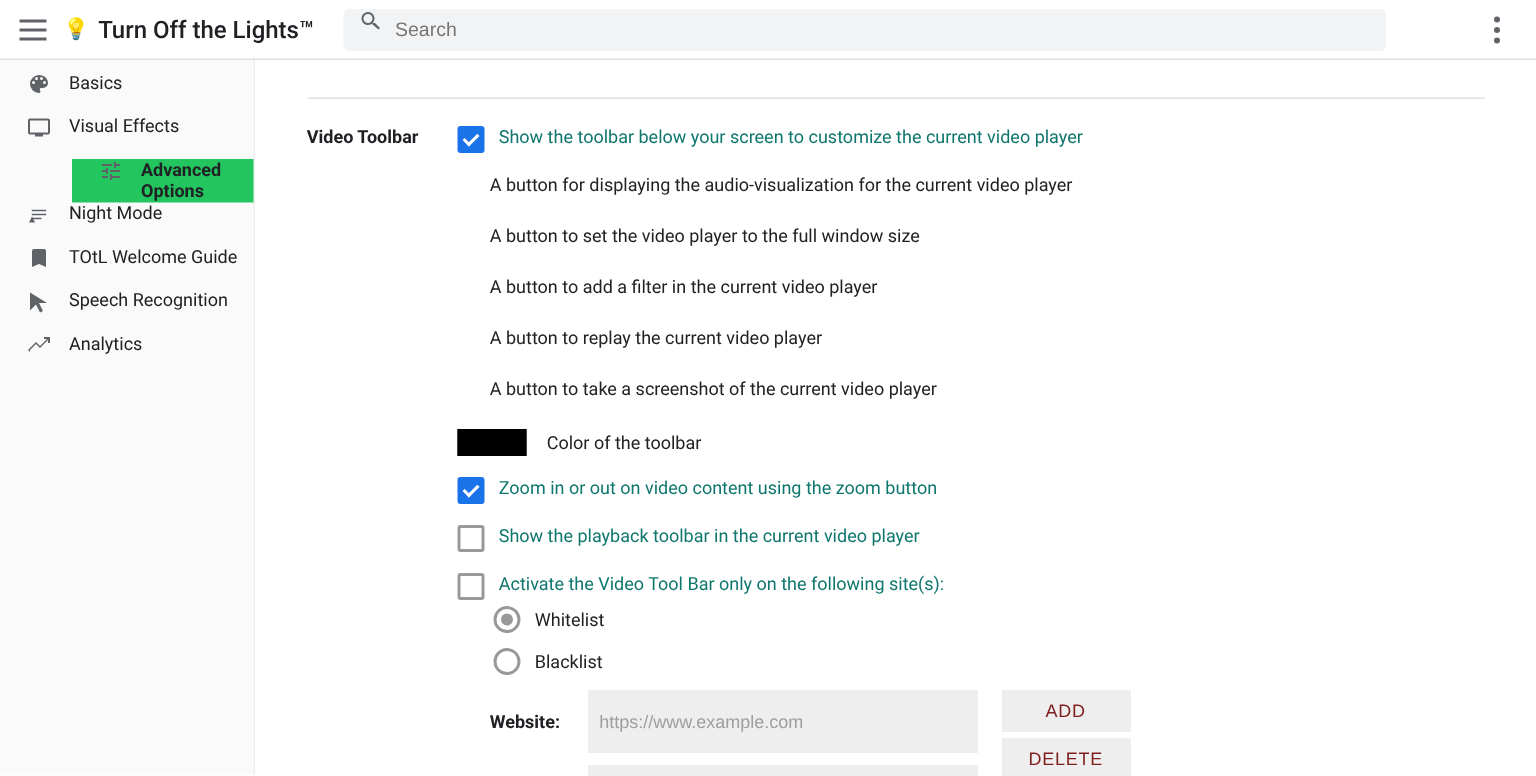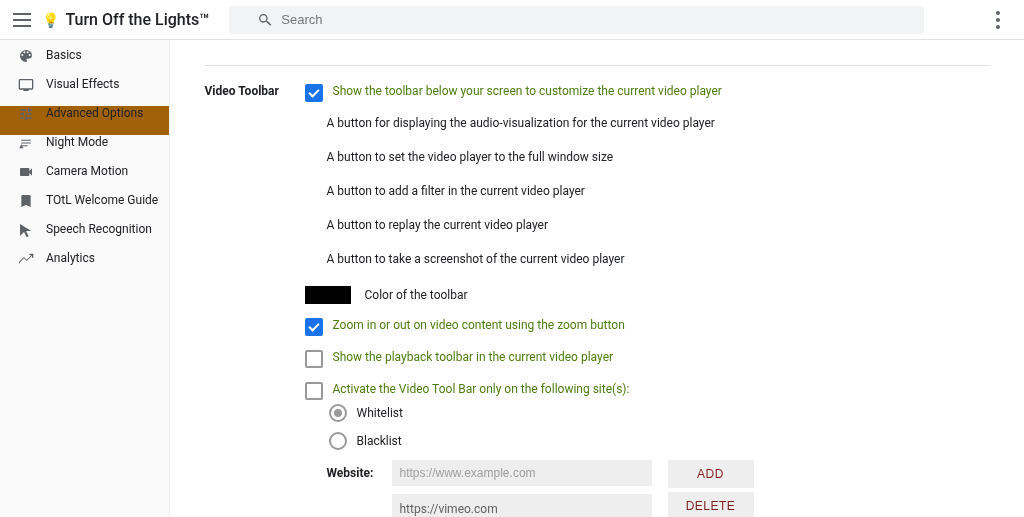--- a/index.html
+++ b/index.html
@@ -43,22 +43,21 @@
     font-weight: 500;
     color: #202124;
   }
   .search-box {
     margin-left: 20px;
     flex: 0 0 695px;
     height: 28px;
     background: #f1f3f4;
     border-radius: 4px;
     display: flex;
-    align-items: center;
-    padding: 0 28px;
+    padding: 0 10px;
     color: #5f6368;
   }
   .search-box svg { width: 16px; height: 16px; fill: #5f6368; margin-right: 8px; }
   .search-input {
     border: none; background: transparent; outline: none;
     font-size: 13px; color: #202124; flex: 1;
   }
   .more-btn {
     position: absolute;
     right: 14px;
@@ -87,22 +86,23 @@
   .side-item {
     display: flex;
     align-items: flex-start;
     height: 29px;
     padding-left: 18px;
     font-size: 12px;
     color: #202124;
     cursor: pointer;
   }
   .side-item.active {
-    background: #a16207;
-    font-weight: 400;
+    background: #22c55e;
+    font-weight: 700;
+    margin-left: 48px;
   }
   .side-icon {
     width: 16px; height: 16px; margin-right: 12px;
     display: flex; align-items: center; justify-content: center;
     color: #5f6368;
   }
   .side-icon svg { width: 16px; height: 16px; fill: #5f6368; }
 
   .content {
     flex: 1;
@@ -129,21 +129,21 @@
     color: #202124;
     flex-shrink: 0;
     padding-top: 0px;
   }
   .section-body { flex: 1; }
   .chk-line {
     display: flex;
     align-items: flex-start;
     margin-bottom: 14px;
     font-size: 12px;
-    color: #4d7c0f;
+    color: #0f766e;
   }
   .chk {
     width: 18px; height: 18px;
     border: 2px solid #999;
     border-radius: 2px;
     margin-right: 10px;
     flex-shrink: 0;
     display: flex; align-items: center; justify-content: center;
     cursor: pointer;
     background: #fff;
@@ -193,21 +193,21 @@
   }
   .website-row {
     display: flex; align-items: center; gap: 10px;
     margin-left: 22px; margin-bottom: 8px; font-size: 12px;
   }
   .website-label { font-weight: 700; width: 55px; }
   .website-input {
     flex: 0 0 260px;
     background: #eeeeee;
     border: none;
-    height: 26px;
+    height: 42px;
     padding: 0 8px;
     font-size: 12px;
     color: #666;
   }
   .website-input::placeholder { color: #9e9e9e; }
   .btn {
     height: 28px;
     padding: 0 18px;
     background: #eeeeee;
     border: none;
@@ -283,28 +283,20 @@
       <span>Advanced Options</span>
     </div>
     <div class="side-item">
       <span class="side-icon">
           <svg viewBox="0 0 24 24">
             <path d="M3 18h12v-2H3v2zm0-5h18v-2H3v2zm0-7v2h18V6H3z" transform="scale(0.8) translate(3 3)"></path>
             <path d="M2 20l3-6 3 6H2z"></path>
           </svg>
         </span>
       <span>Night Mode</span>
-    </div>
-    <div class="side-item">
-      <span class="side-icon">
-          <svg viewBox="0 0 24 24">
-            <path d="M17 10.5V7a1 1 0 0 0-1-1H4a1 1 0 0 0-1 1v10a1 1 0 0 0 1 1h12a1 1 0 0 0 1-1v-3.5l4 4v-11l-4 4z"></path>
-          </svg>
-        </span>
-      <span>Camera Motion</span>
     </div>
     <div class="side-item">
       <span class="side-icon">
           <svg viewBox="0 0 24 24">
             <path d="M17 3H7a2 2 0 0 0-2 2v16l7-3 7 3V5a2 2 0 0 0-2-2z"></path>
           </svg>
         </span>
       <span>TOtL Welcome Guide</span>
     </div>
     <div class="side-item">

